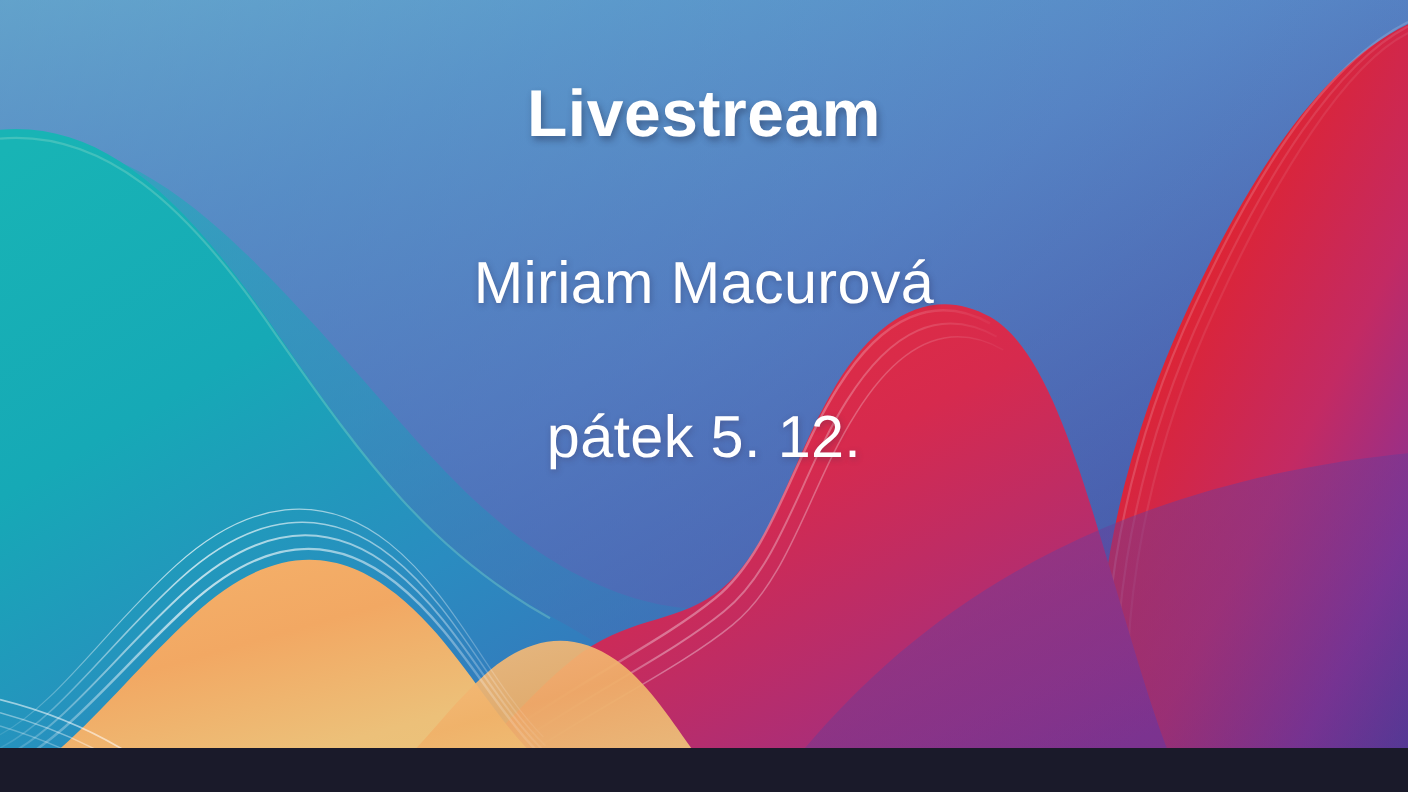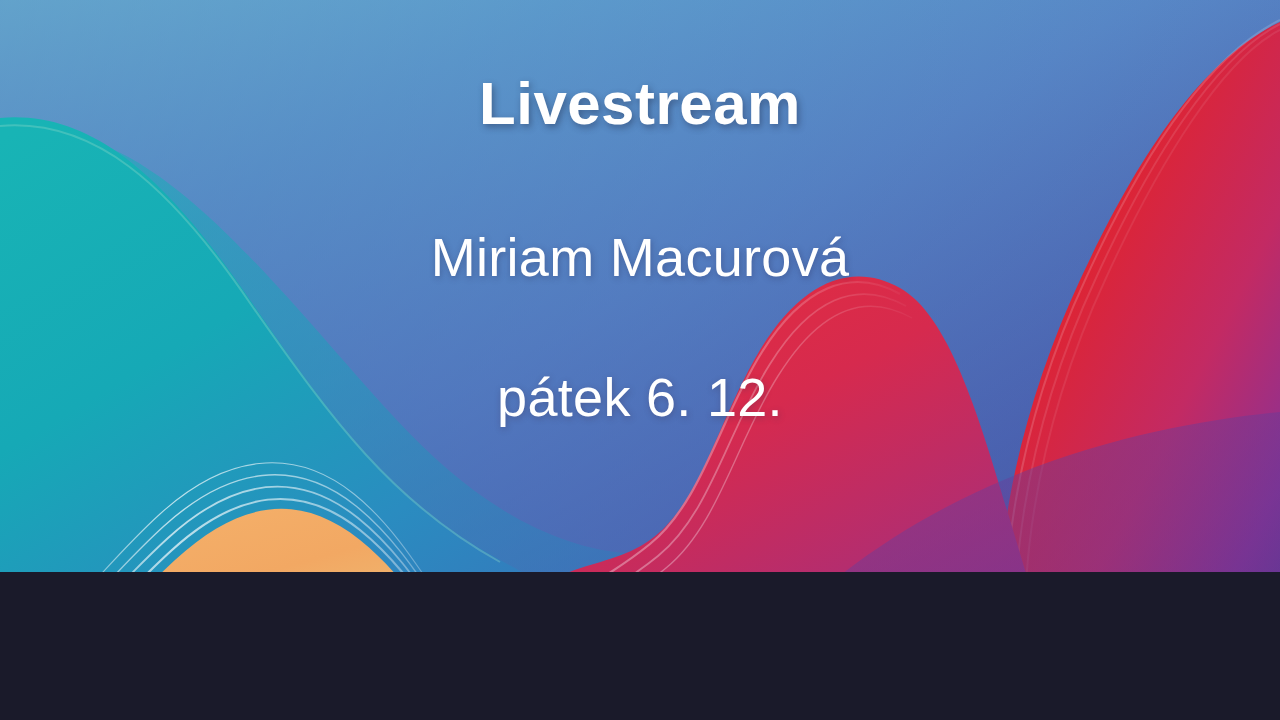--- a/index.html
+++ b/index.html
@@ -4,21 +4,21 @@
 <title>Livestream COP28 UAE</title>
 <style>
   html, body {
     margin: 0;
     padding: 0;
     background: #1a1a2a;
   }
   #slide {
     position: relative;
     width: 1280px;
-    height: 572px;
+    height: 680px;
     overflow: hidden;
     font-family: "Liberation Sans", "DejaVu Sans", sans-serif;
     user-select: none;
   }
   #bg-svg {
     position: absolute;
     inset: 0;
     width: 1280px;
     height: 720px;
     display: block;
@@ -214,17 +214,17 @@
 
     <div class="title-block">
       <div class="title-line">Livestream</div>
     </div>
 
     <div class="speaker-block">
       <div class="speaker-line">Miriam Macurová</div>
     </div>
 
     <div class="date-block">
-      <div class="date-line">pátek 6. 12.</div>
+      <div class="date-line">pátek 5. 12.</div>
     </div>
 
   </div>
 </div>
 
 </body></html>

